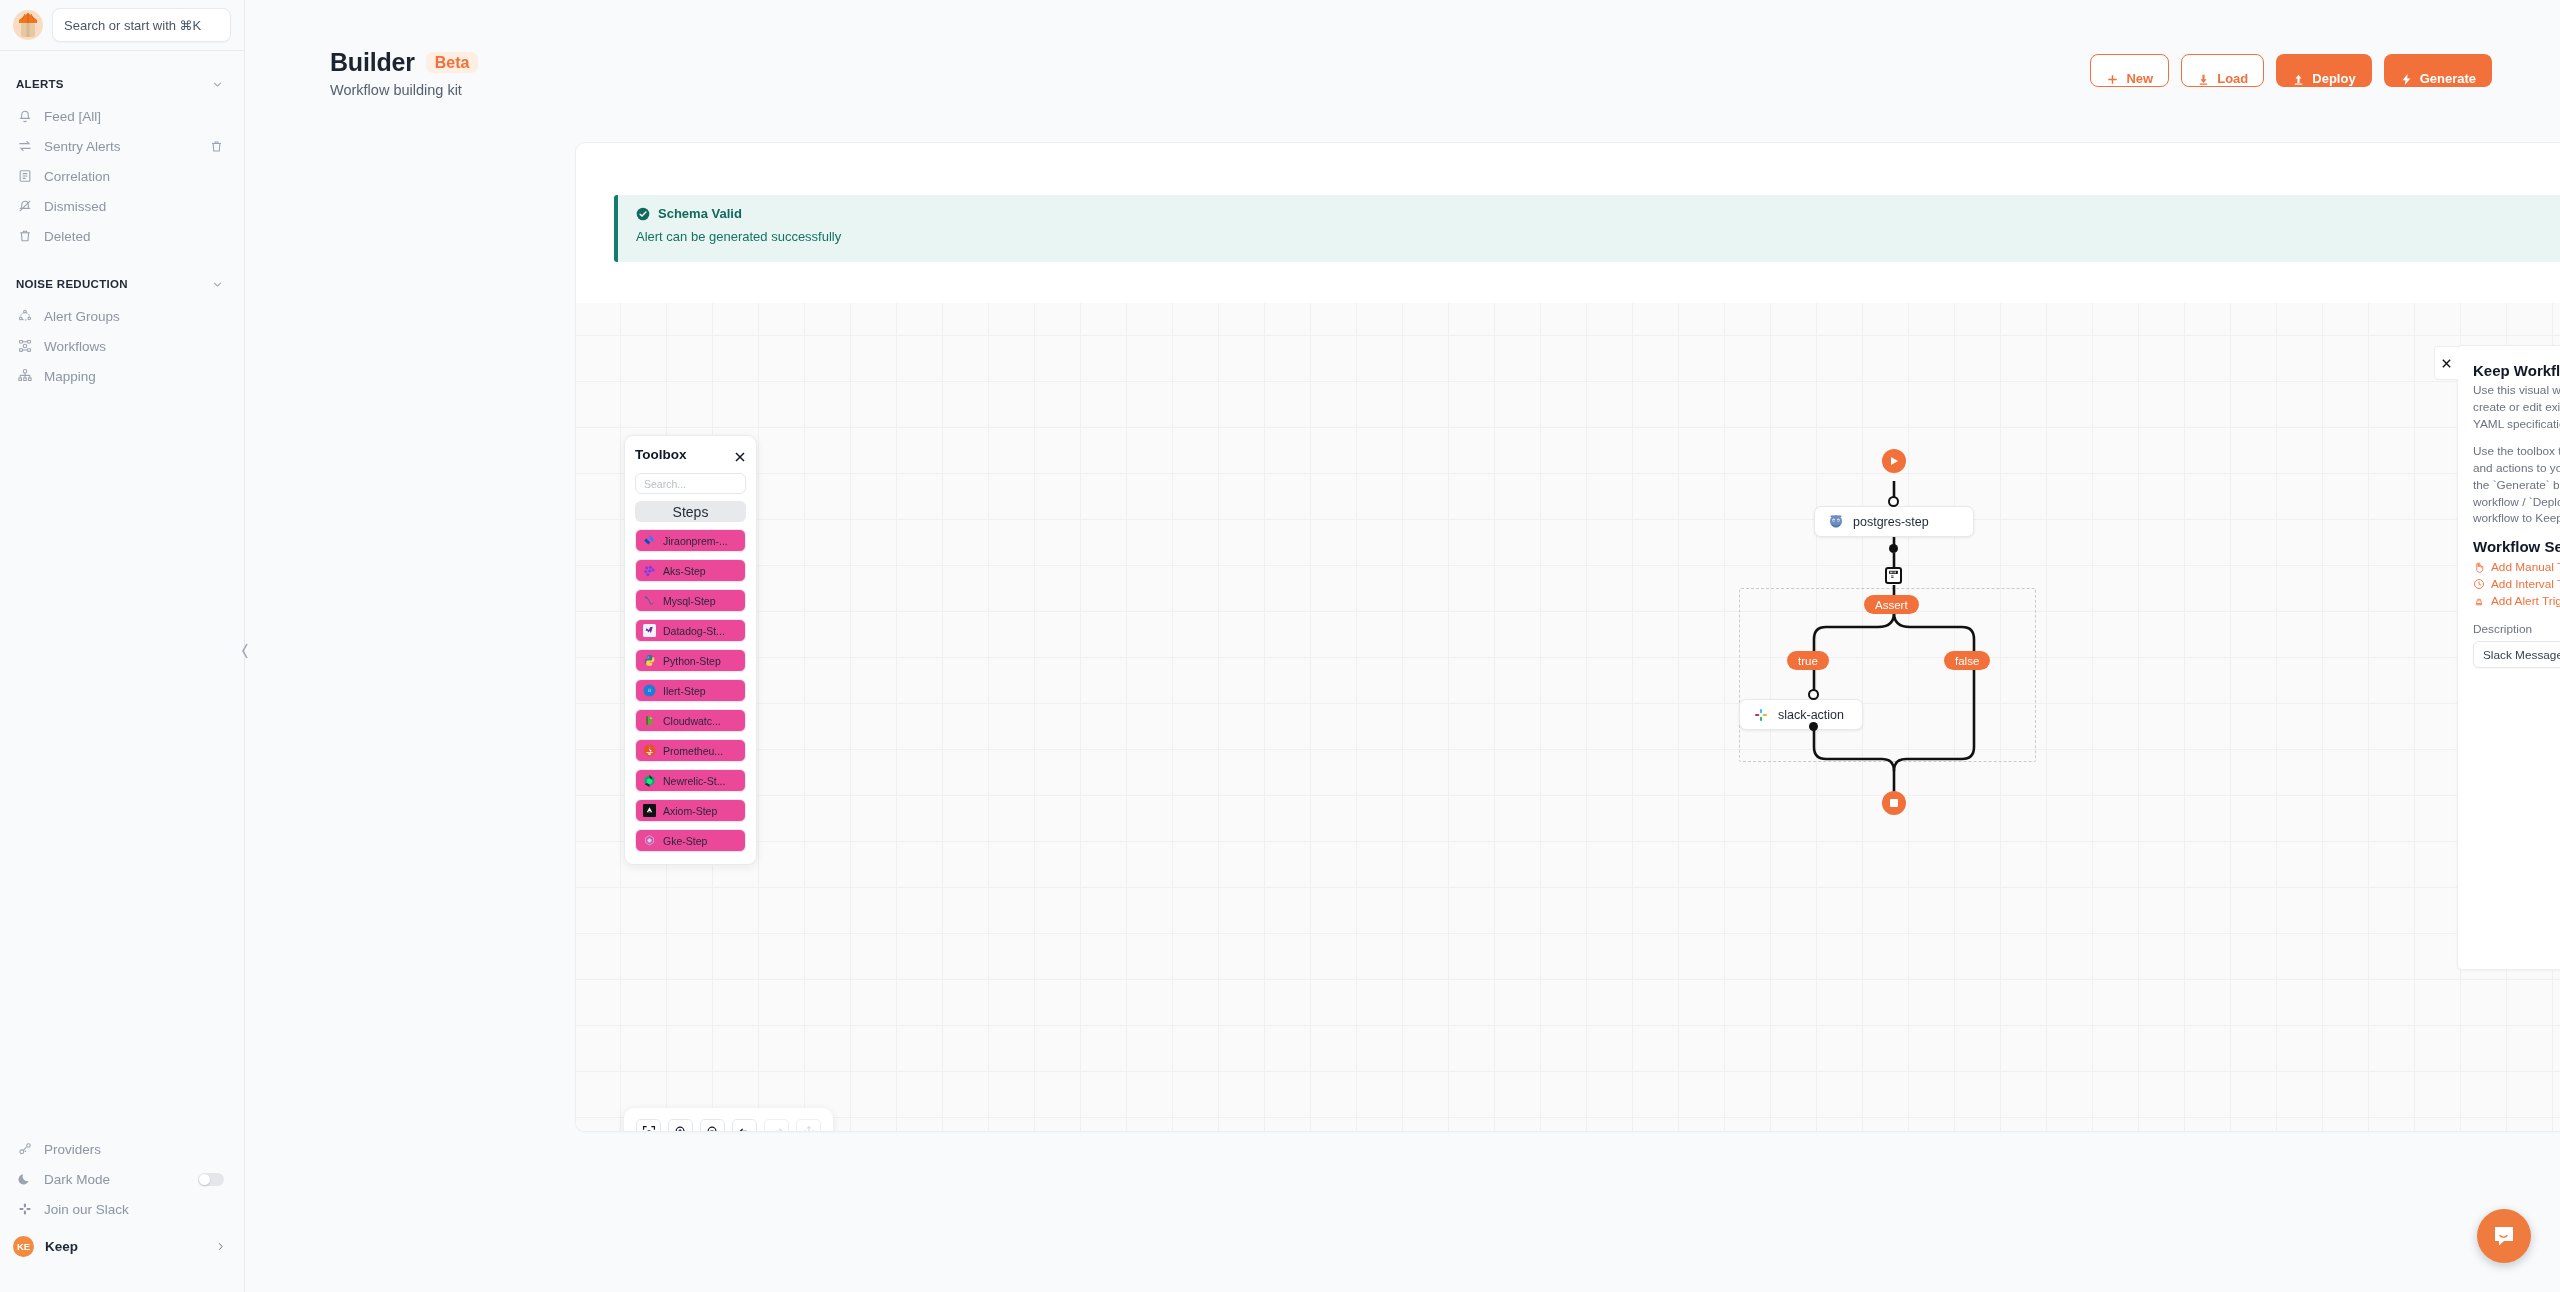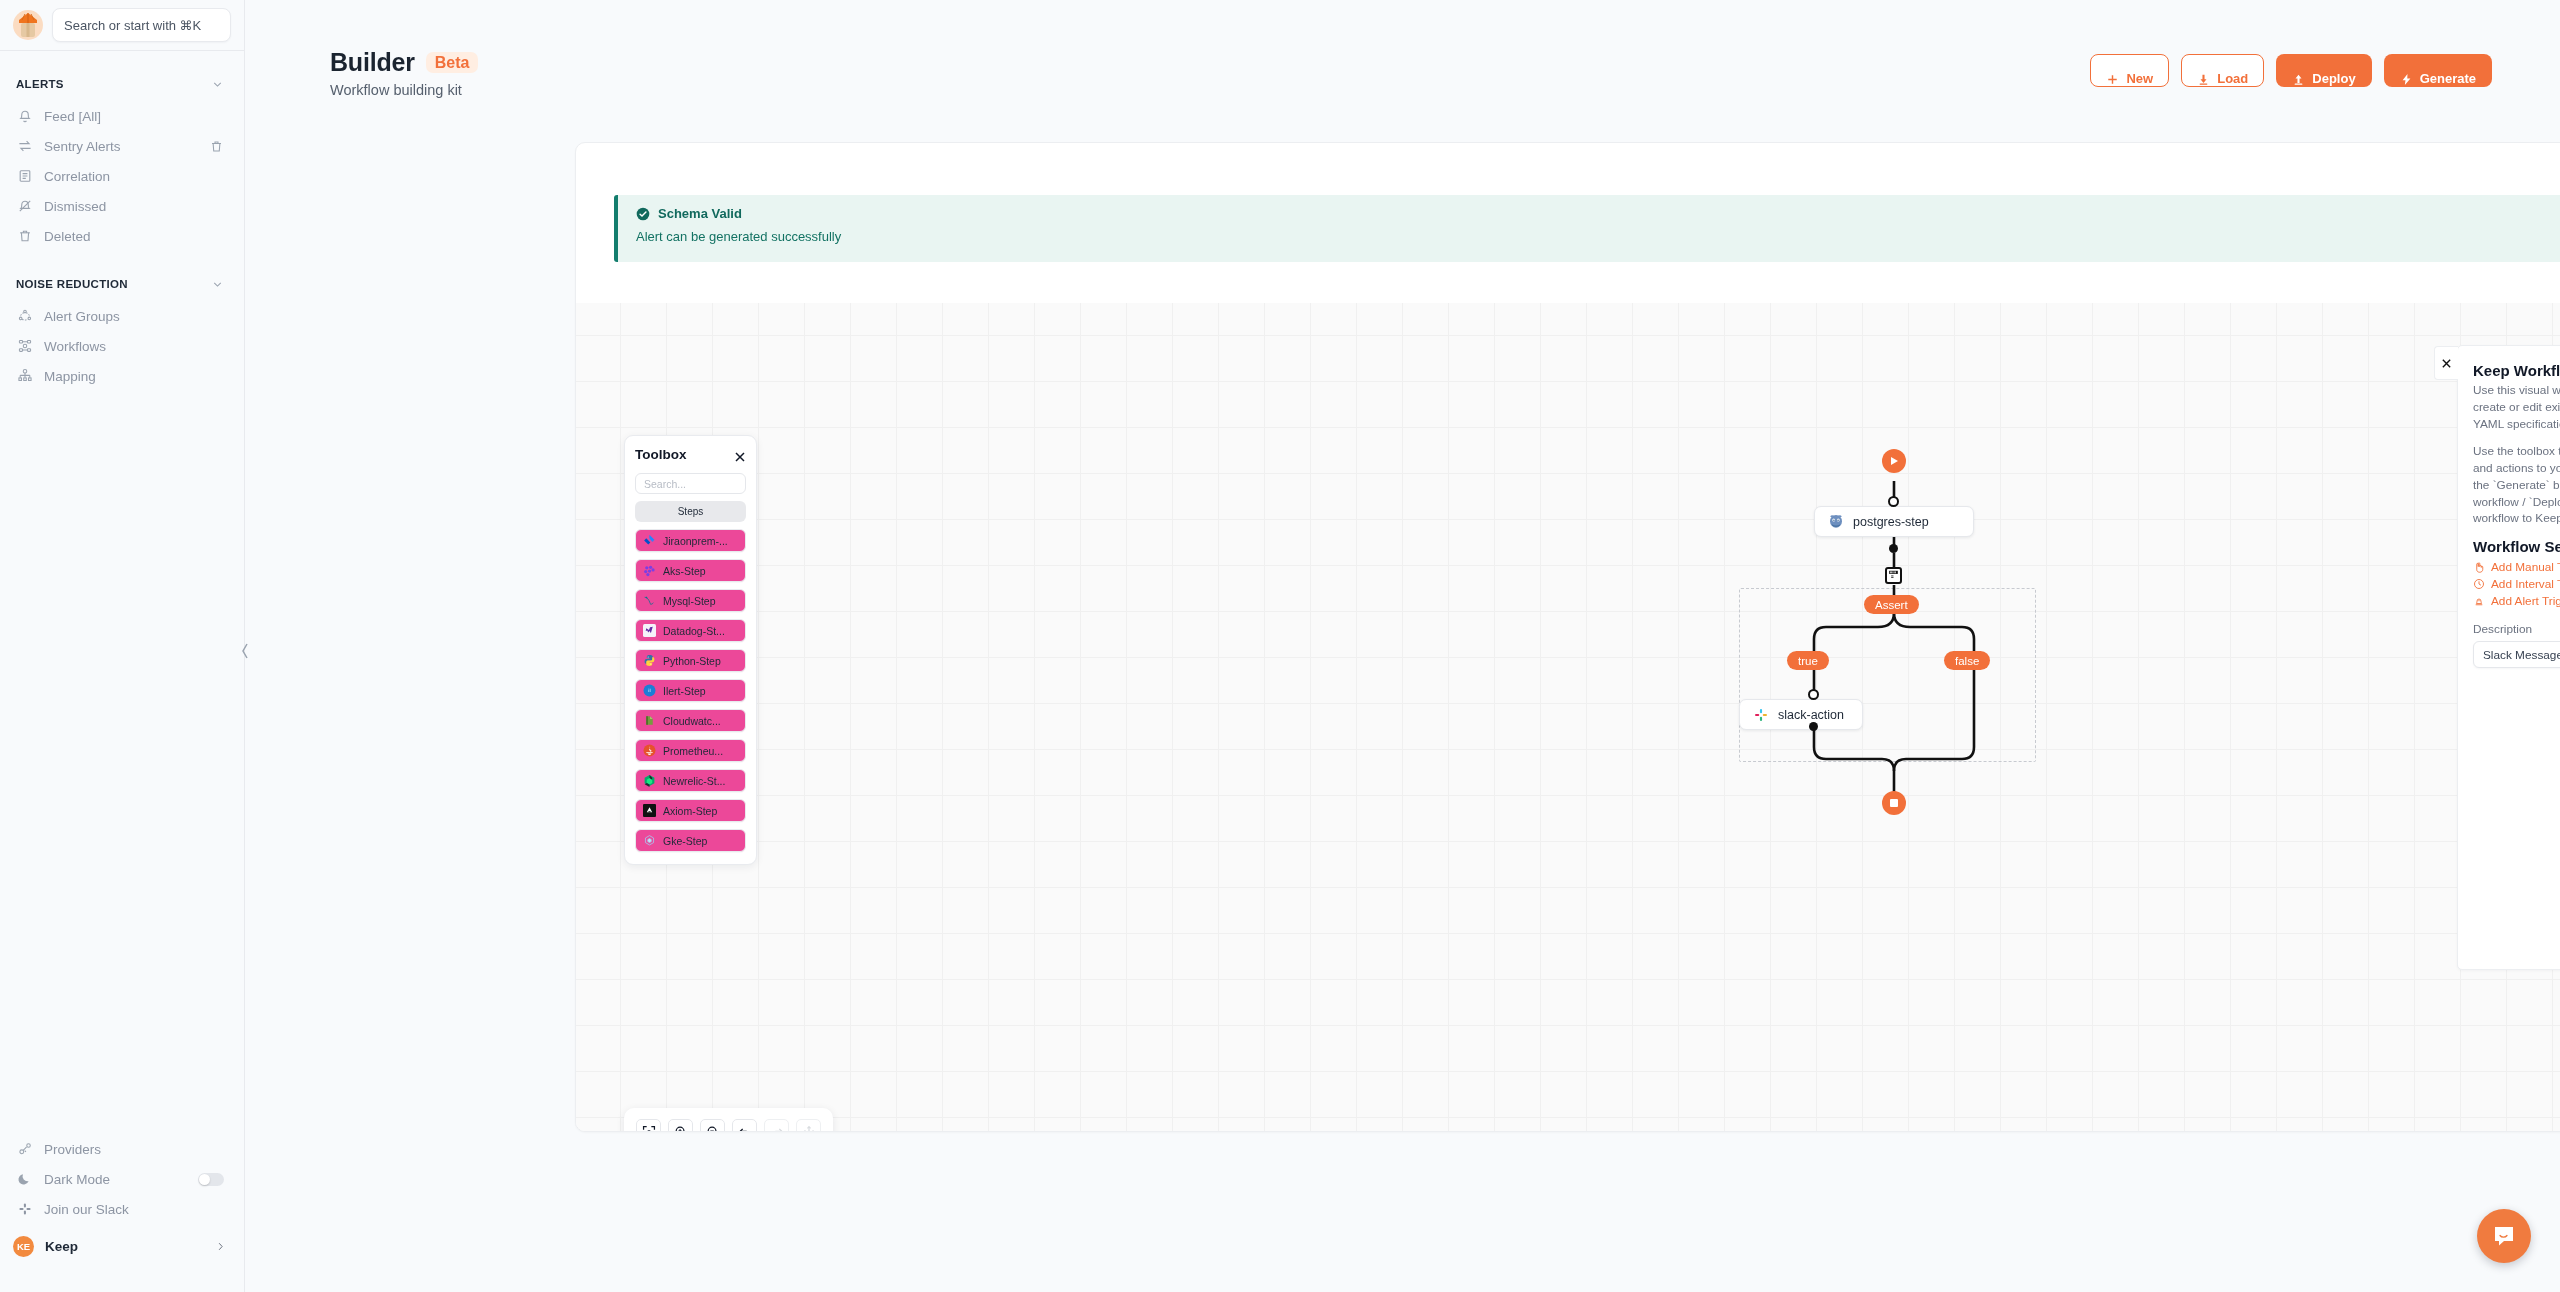--- a/index.html
+++ b/index.html
@@ -157,21 +157,21 @@
   .tb-close { width: 12px; height: 12px; cursor: pointer; color: #111827; }
   .tb-search {
     width: 100%; height: 21px; border: 1px solid #e5e7eb; border-radius: 6px;
     padding: 0 8px; font-size: 10.5px; color: #374151;
     font-family: "Liberation Sans", sans-serif; outline: none; background:#fff;
   }
   .tb-search::placeholder { color: #b7bcc5; }
   .tb-steps-btn {
     margin-top: 7px; height: 21px; border-radius: 6px; background: #e8e9ec;
     display: flex; align-items: center; justify-content: center;
-    font-size: 10px; color: #1f2937; cursor: pointer;
+    font-size: 14px; color: #1f2937; cursor: pointer;
   }
   .tb-item {
     margin-top: 7px; height: 23px; background: #ec4899;
     border: 1px solid #e8eaee; border-radius: 6px;
     display: flex; align-items: center; gap: 7px; padding: 0 7px;
     font-size: 10.5px; color: #1f2937; cursor: grab;
     box-shadow: 0 1px 1px rgba(16,24,40,.03);
     overflow: hidden;
   }
   .tb-item .sico { width: 13px; height: 13px; flex: 0 0 13px; display:flex; align-items:center; justify-content:center; }

